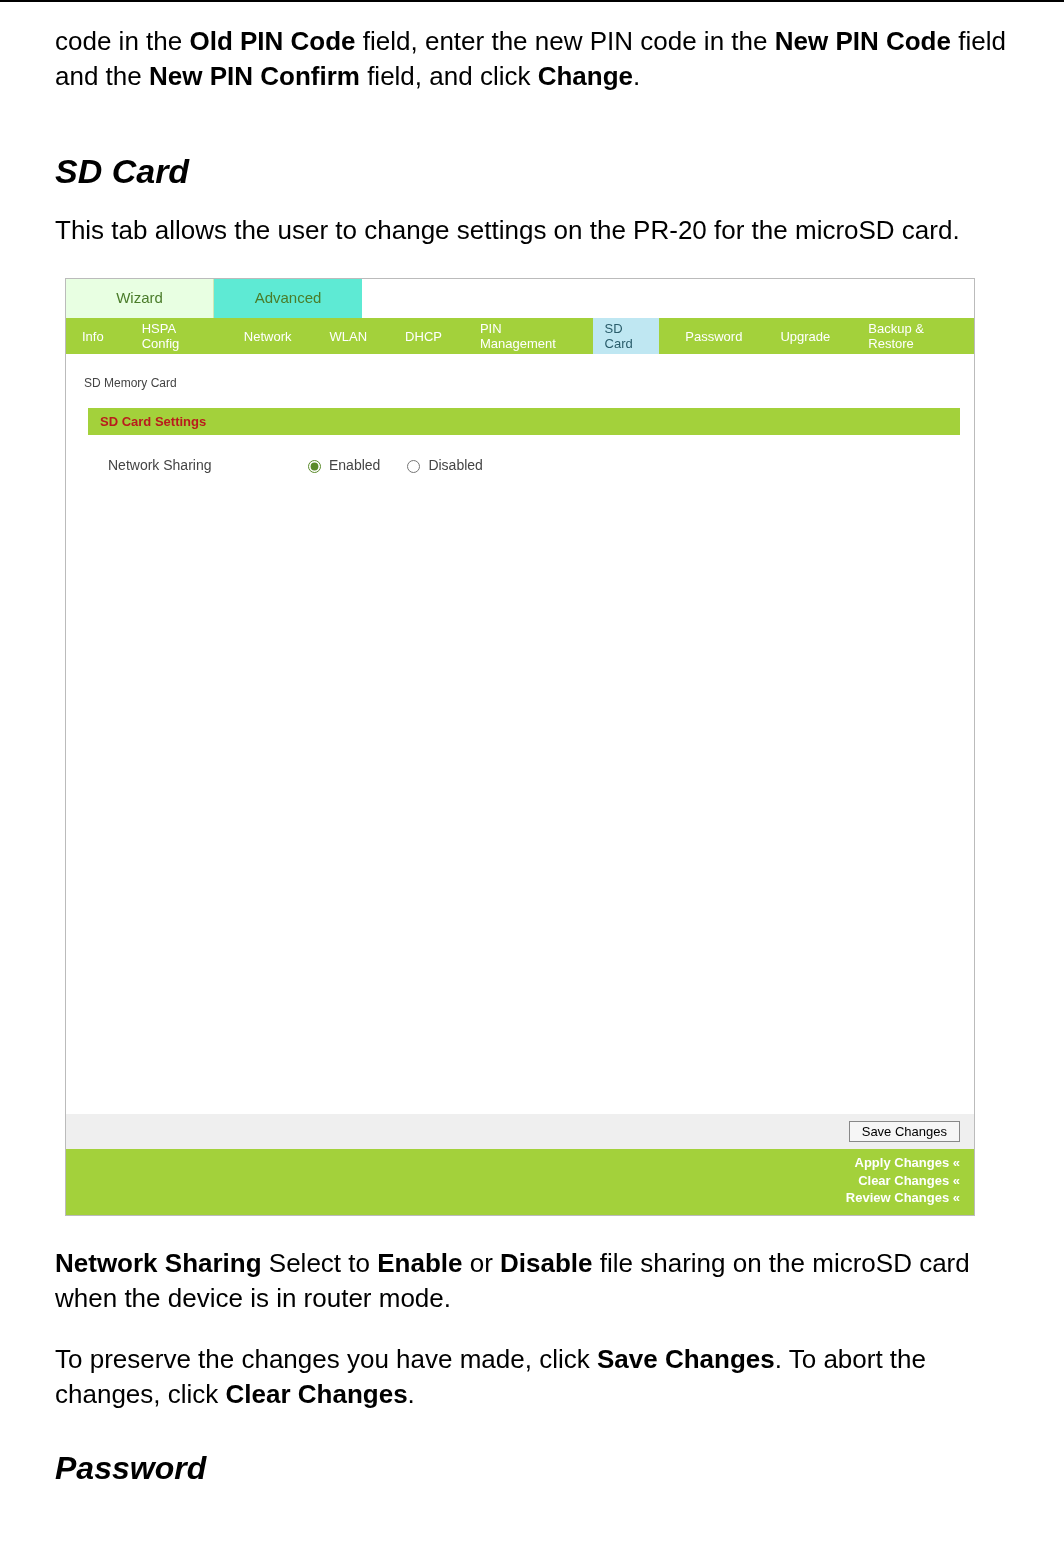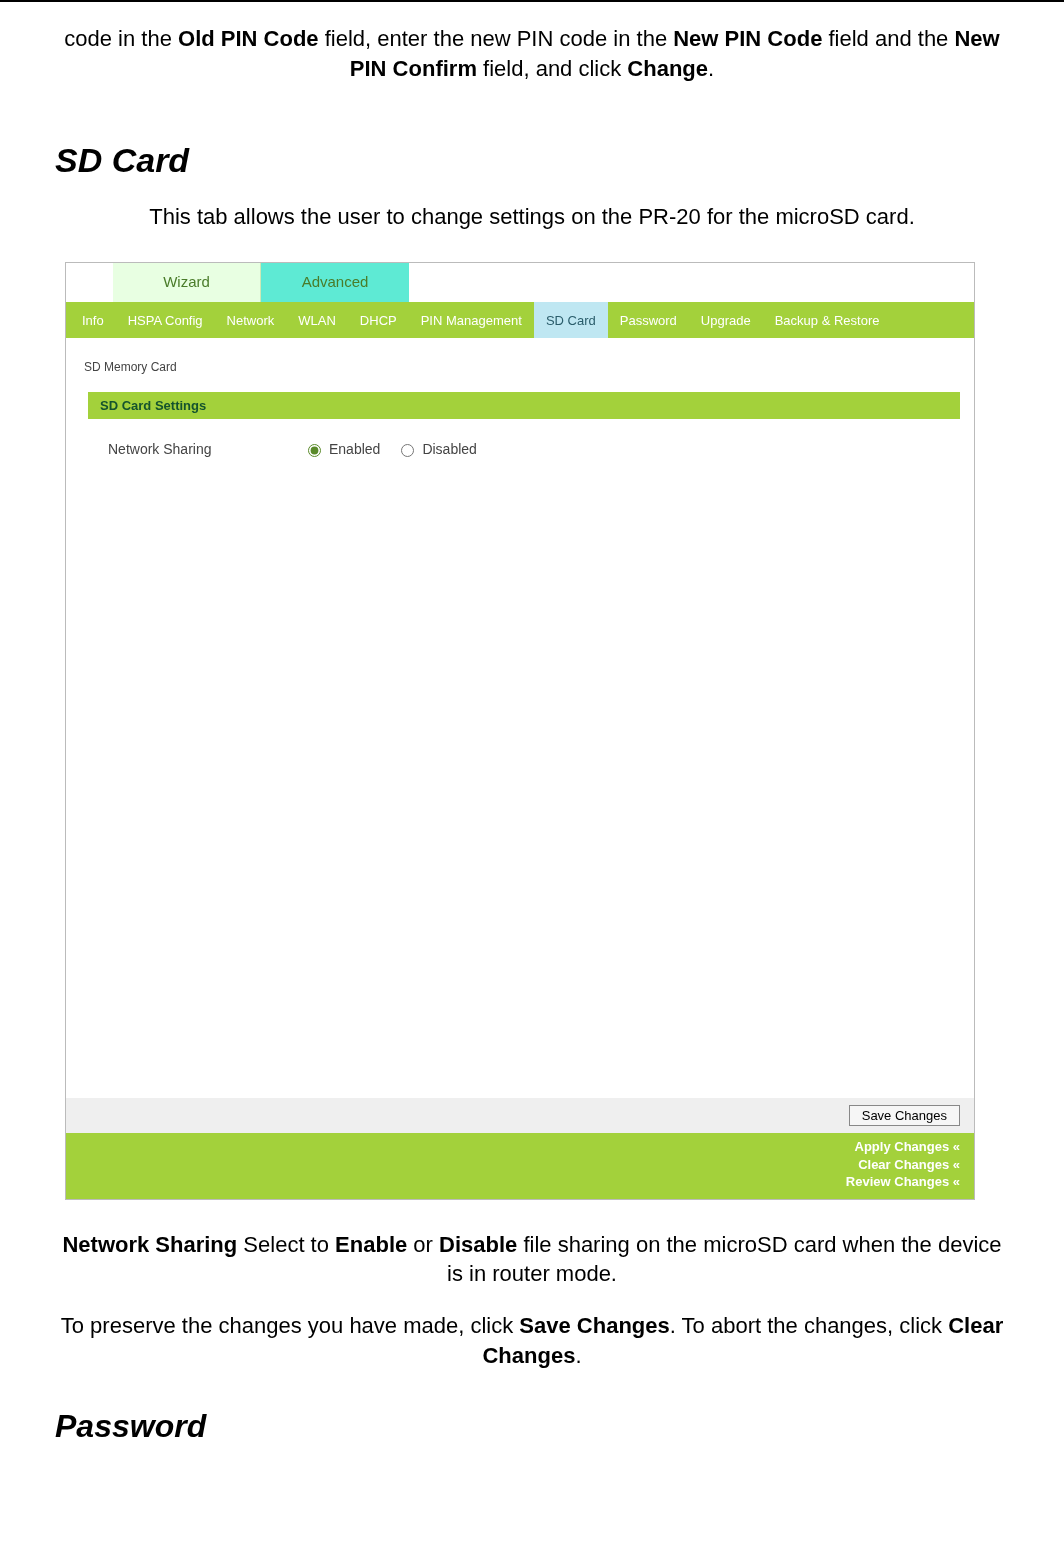--- a/index.html
+++ b/index.html
@@ -11,24 +11,23 @@
     background:#fff;
     color:#000;
   }
   .page {
     padding: 0 55px 0 55px;
     border-top: 2px solid #000;
     position:relative;
     min-height:1480px;
   }
   .body-text {
-    font-size:22px;
+    font-size:26px;
     line-height:1.35;
     margin-top:22px;
-    text-align:center;
   }
   .body-text .b { font-weight:bold; }
   h2.section {
     font-size:34px;
     font-style:italic;
     font-weight:bold;
     margin:58px 0 22px 0;
   }
   h3.section {
     font-size:32px;
@@ -48,30 +47,31 @@
     background:#fff;
   }
   .top-tabs { display:flex; }
   .top-tab {
     width:148px;
     text-align:center;
     padding:10px 0 12px 0;
     font-size:15px;
     color:#4a7c2a;
   }
-  .top-tab.wizard { background:#e8ffe2; border-right:1px solid #cfe8b6;margin-left:47px; }
+  .top-tab.wizard { background:#e8ffe2; border-right:1px solid #cfe8b6; }
   .top-tab.advanced { background:#5eead4; }
   .sub-tabs {
     background:#a3d13b;
     display:flex;
     align-items:center;
     padding:0 4px;
     height:36px;
     font-size:13px;
     color:#fff;
+    gap:14px;
   }
   .sub-tab {
     padding:0 12px;
     height:36px;
     display:flex;
     align-items:center;
     cursor:pointer;
   }
   .sub-tab.active {
     background:#bfe7f2;
@@ -82,36 +82,36 @@
     min-height:460px;
     position:relative;
   }
   .panel-title {
     font-size:12px;
     color:#444;
     margin:0 0 18px 4px;
   }
   .green-bar {
     background:#a3d13b;
-    color:#14532d;
+    color:#b91c1c;
     font-weight:bold;
     font-size:13px;
     padding:6px 12px;
     margin:0 0 22px 8px;
   }
   .form-row {
     display:flex;
     align-items:center;
     margin-left:28px;
     font-family: Verdana, Geneva, sans-serif;
     font-size:14px;
     color:#444;
   }
   .form-label { width:195px; }
-  .radio-group { display:flex; align-items:center; }
+  .radio-group { display:flex; align-items:center; gap:6px; }
   .radio-group label { margin-right:16px; display:flex; align-items:center; gap:5px; }
   .radio-group input { accent-color:#5a8a2a; }
   .save-row {
     background:#efefef;
     text-align:right;
     padding:7px 14px 7px 0;
     margin-top:300px;
   }
   .save-btn {
     font-family: Arial, sans-serif;

